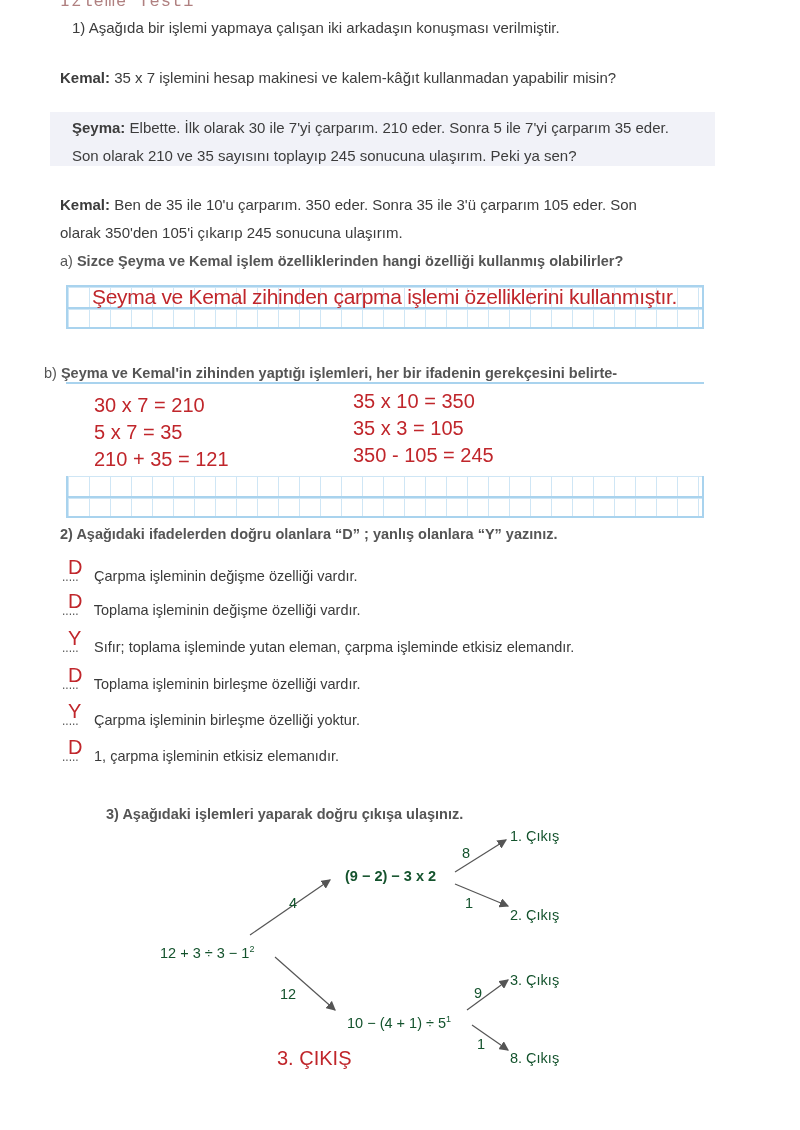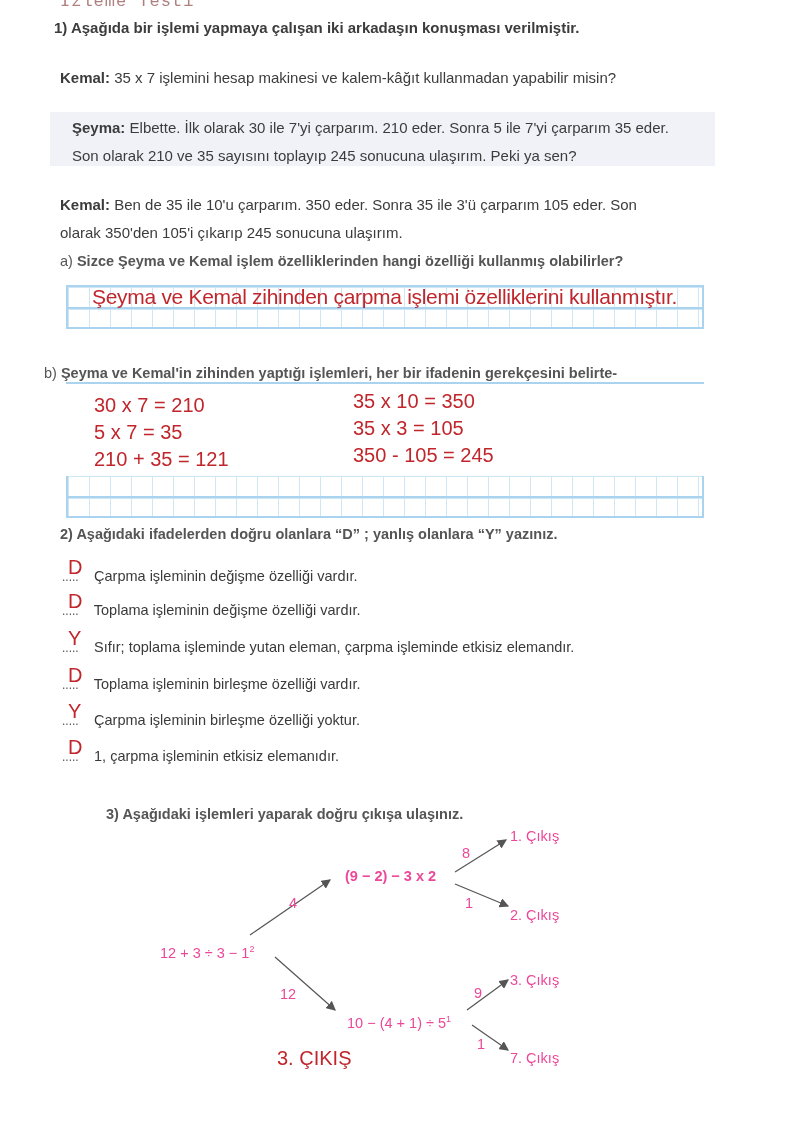--- a/index.html
+++ b/index.html
@@ -17,29 +17,29 @@
             linear-gradient(to right, #cfe6f5 1px, transparent 1px),
             linear-gradient(to bottom, #cfe6f5 1px, transparent 1px);
           background-size:21px 100%, 100% 22px; }
   .grid-mid { position:absolute; left:0; right:0; height:2px; background:#a9d3ee; }
   .topline { height:2px; background:#a9d3ee; }
   .ans-red { font-size:21px; color:#c0262b; letter-spacing:-0.3px; }
   .eq { font-size:20px; color:#c0262b; line-height:27px; }
   .tf-row { left:62px; font-size:14.5px; color:#3a3a3a; height:30px; }
   .tf-dots { display:inline-block; width:28px; position:relative; color:#555; font-size:12px; }
   .tf-letter { position:absolute; left:6px; top:-14px; font-size:20px; color:#c0262b; }
-  .diag { font-size:14.5px; color:#ec4899; }
+  .diag { font-size:14.5px; color:#14532d; }
   .sup { font-size:9px; vertical-align:super; }
 </style>
 </head>
 <body>
 
 <div class="abs header-title">İzleme Testi</div>
 
-<div class="abs txt" style="left:54px; top:14px;font-weight:bold;">1) Aşağıda bir işlemi yapmaya çalışan iki arkadaşın konuşması verilmiştir.</div>
+<div class="abs txt" style="left:72px; top:14px;">1) Aşağıda bir işlemi yapmaya çalışan iki arkadaşın konuşması verilmiştir.</div>
 
 <div class="abs txt" style="left:60px; top:64px;">
   <span class="bold">Kemal:</span><span> 35 x 7 işlemini hesap makinesi ve kalem-kâğıt kullanmadan yapabilir misin?</span>
 </div>
 
 <div class="abs shade" style="left:50px; top:112px; width:665px; height:54px;"></div>
 <div class="abs txt" style="left:60px; top:114px;margin-left:12px;">
   <div><span class="bold">Şeyma:</span><span> Elbette. İlk olarak 30 ile 7'yi çarparım. 210 eder. Sonra 5 ile 7'yi çarparım 35 eder.</span></div>
   <div>Son olarak 210 ve 35 sayısını toplayıp 245 sonucuna ulaşırım. Peki ya sen?</div>
 </div>
@@ -133,15 +133,15 @@
 </div>
 
 <div class="abs diag" style="left:462px; top:845px;">8</div>
 <div class="abs diag" style="left:465px; top:895px;">1</div>
 <div class="abs diag" style="left:474px; top:985px;">9</div>
 <div class="abs diag" style="left:477px; top:1036px;">1</div>
 
 <div class="abs diag" style="left:510px; top:828px;">1. Çıkış</div>
 <div class="abs diag" style="left:510px; top:907px;">2. Çıkış</div>
 <div class="abs diag" style="left:510px; top:972px;">3. Çıkış</div>
-<div class="abs diag" style="left:510px; top:1050px;">7. Çıkış</div>
+<div class="abs diag" style="left:510px; top:1050px;">8. Çıkış</div>
 
 <div class="abs red" style="left:277px; top:1047px; font-size:20px;">3. ÇIKIŞ</div>
 
 </body></html>

